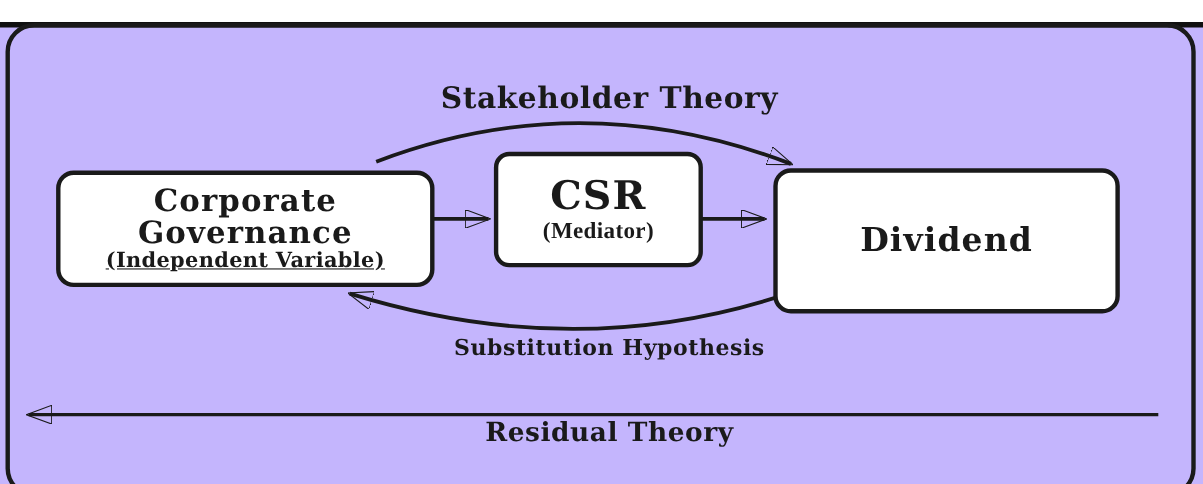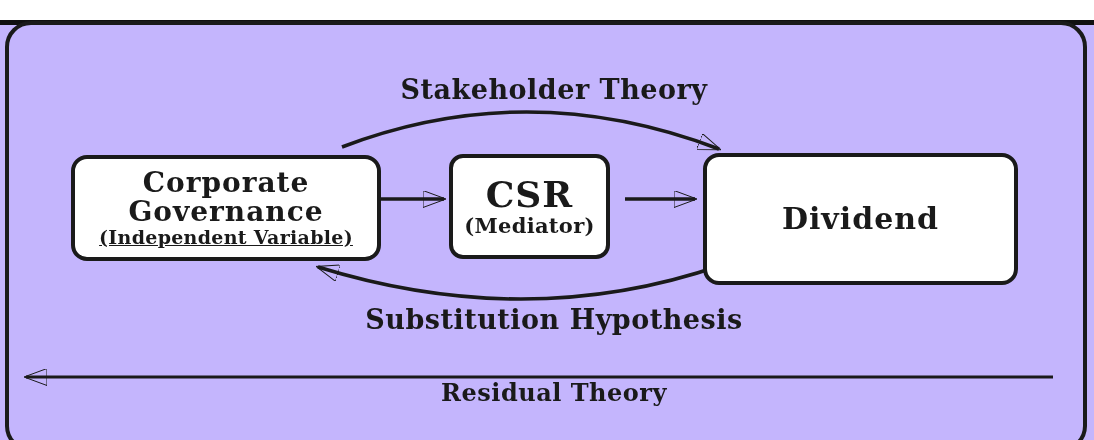--- a/index.html
+++ b/index.html
@@ -49,34 +49,34 @@
     justify-content: center;
     text-align: center;
     font-weight: bold;
     line-height: 1.04;
   }
   .node .t-lg { font-size: 28px; letter-spacing: 1px; }
   .node .t-xl { font-size: 36px; letter-spacing: 1px; }
   .node .t-md { font-size: 30px; letter-spacing: 1px; }
   .node .t-sm { font-size: 19px; letter-spacing: 0.3px; margin-top: 2px; text-decoration: underline; }
   .node .t-sm2 { font-size: 20px; letter-spacing: 0.3px; margin-top: 2px; }
-  .node .t-sm3 { font-size: 21px; letter-spacing: 0.3px; margin-top: 2px; }
-  .box-cg  { left: 71px;  top: 135px; width: 310px; height: 106px; }
-  .box-csr { left: 449px; top: 134px; width: 161px; height: 105px; border-radius: 14px; }
+  .node .t-sm3 { font-size: 21px; letter-spacing: 0.3px; margin-top: 2px; font-family: Liberation Serif, serif; }
+  .box-cg  { left: 51px;  top: 135px; width: 344px; height: 106px; }
+  .box-csr { left: 449px; top: 118px; width: 190px; height: 105px; border-radius: 14px; }
   .box-dp  { left: 703px; top: 133px; width: 315px; height: 132px; }
   .label {
     position: absolute;
     left: 334px;
     width: 440px;
     text-align: center;
     font-weight: bold;
     white-space: nowrap;
   }
   .label.stakeholder  { top: 54px;  font-size: 27px; letter-spacing: 0.5px; }
-  .label.substitution { top: 284px; font-size: 27px; letter-spacing: 0.5px; }
+  .label.substitution { top: 284px; font-size: 20px; letter-spacing: 0.5px; }
   .label.agency       { top: 321px; font-size: 26px; letter-spacing: 0.5px; }
   .label.residual     { top: 358px; font-size: 24px; letter-spacing: 0.5px; }
 </style>
 </head>
 <body>
 
 <div class="canvas">
 
   <div class="bar top"></div>
   <div class="bar bottom"></div>

